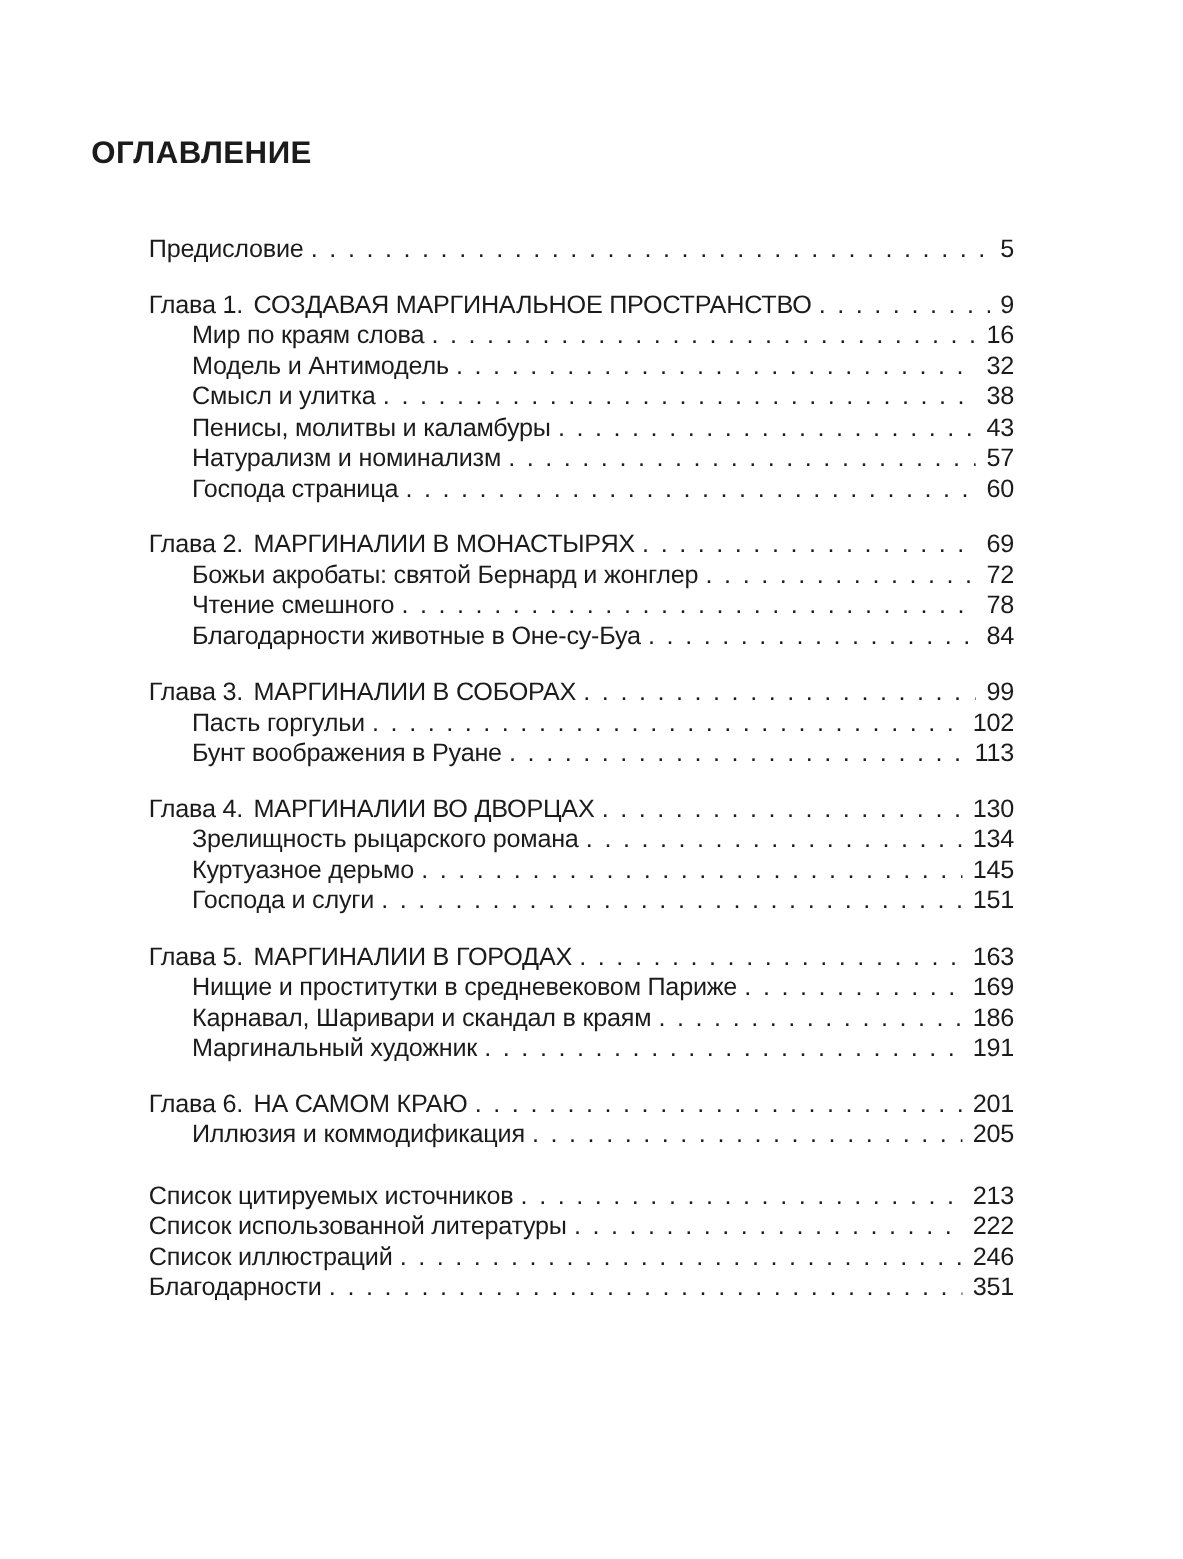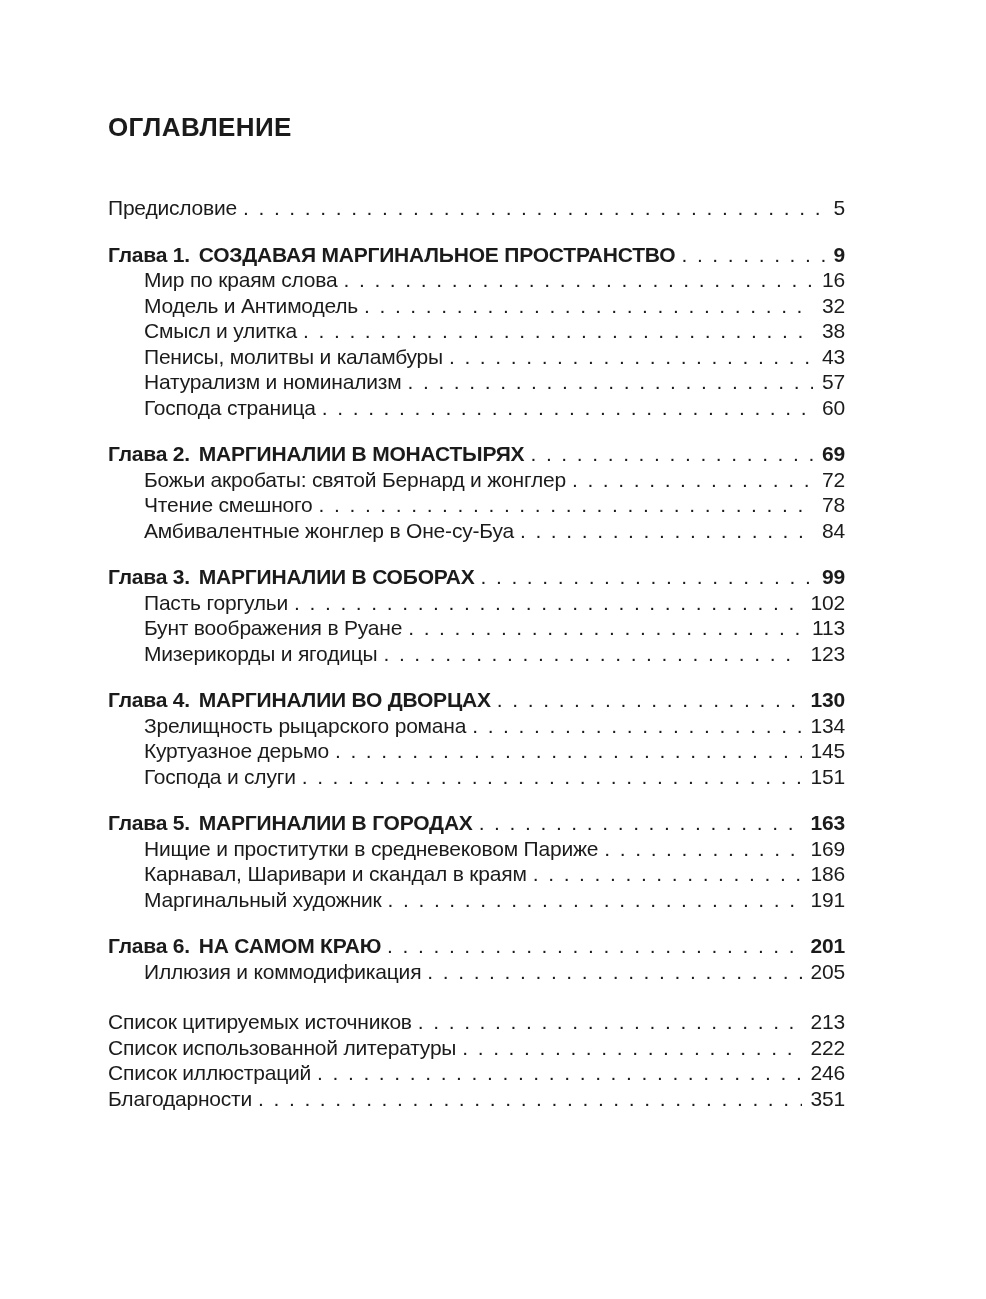--- a/index.html
+++ b/index.html
@@ -11,53 +11,54 @@
     width: 986px;
     height: 1299px;
     font-family: "Liberation Sans", sans-serif;
     color: #1b1b1b;
     overflow: hidden;
   }
   .page {
     box-sizing: border-box;
     width: 986px;
     height: 1299px;
-    padding: 112px 141px 0 108px;
+    padding: 112px 141px 0 76px;
     background: #ffffff;
   }
   .toc-title {
     font-size: 26px;
     line-height: 30px;
     font-weight: 700;
     letter-spacing: 0.4px;
     margin: 0 0 53px 0;
   }
   .toc {
     font-size: 21px;
     line-height: 25.5px;
     letter-spacing: -0.2px;
   }
   .toc-row {
     display: flex;
     align-items: baseline;
   }
   .row-chapter {
-    font-weight: 700;
+    font-weight: 400;
     margin-top: 21px;
   }
   .row-section .entry-label {
     padding-left: 36px;
   }
   
   .row-section + .row-back {
     margin-top: 25px;
   }
   .entry-label {
     flex: 0 0 auto;
     white-space: nowrap;
+    margin-left: 48px;
   }
   .chapter-num {
     margin-right: 0.42em;
   }
   .leader {
     flex: 1 1 auto;
     min-width: 0;
     overflow: hidden;
     white-space: nowrap;
     text-align: right;
@@ -129,43 +130,38 @@
     <span class="entry-label"><span class="entry-title">Божьи акробаты: святой Бернард и жонглер</span></span>
     <span class="leader" aria-hidden="true"></span>
     <span class="page-num">72</span>
   </div>
       <div class="toc-row row-section">
     <span class="entry-label"><span class="entry-title">Чтение смешного</span></span>
     <span class="leader" aria-hidden="true"></span>
     <span class="page-num">78</span>
   </div>
       <div class="toc-row row-section">
-    <span class="entry-label"><span class="entry-title">Амбивалентные жонглер в Оне-су-Буа</span></span>
+    <span class="entry-label"><span class="entry-title">Благодарности животные в Оне-су-Буа</span></span>
     <span class="leader" aria-hidden="true"></span>
     <span class="page-num">84</span>
   </div>
       <div class="toc-row row-chapter">
     <span class="entry-label"><span class="chapter-num">Глава 3.</span><span class="entry-title">МАРГИНАЛИИ В СОБОРАХ</span></span>
     <span class="leader" aria-hidden="true"></span>
     <span class="page-num">99</span>
   </div>
       <div class="toc-row row-section">
     <span class="entry-label"><span class="entry-title">Пасть горгульи</span></span>
     <span class="leader" aria-hidden="true"></span>
     <span class="page-num">102</span>
   </div>
       <div class="toc-row row-section">
     <span class="entry-label"><span class="entry-title">Бунт воображения в Руане</span></span>
     <span class="leader" aria-hidden="true"></span>
     <span class="page-num">113</span>
-  </div>
-      <div class="toc-row row-section">
-    <span class="entry-label"><span class="entry-title">Мизерикорды и ягодицы</span></span>
-    <span class="leader" aria-hidden="true"></span>
-    <span class="page-num">123</span>
   </div>
       <div class="toc-row row-chapter">
     <span class="entry-label"><span class="chapter-num">Глава 4.</span><span class="entry-title">МАРГИНАЛИИ ВО ДВОРЦАХ</span></span>
     <span class="leader" aria-hidden="true"></span>
     <span class="page-num">130</span>
   </div>
       <div class="toc-row row-section">
     <span class="entry-label"><span class="entry-title">Зрелищность рыцарского романа</span></span>
     <span class="leader" aria-hidden="true"></span>
     <span class="page-num">134</span>

